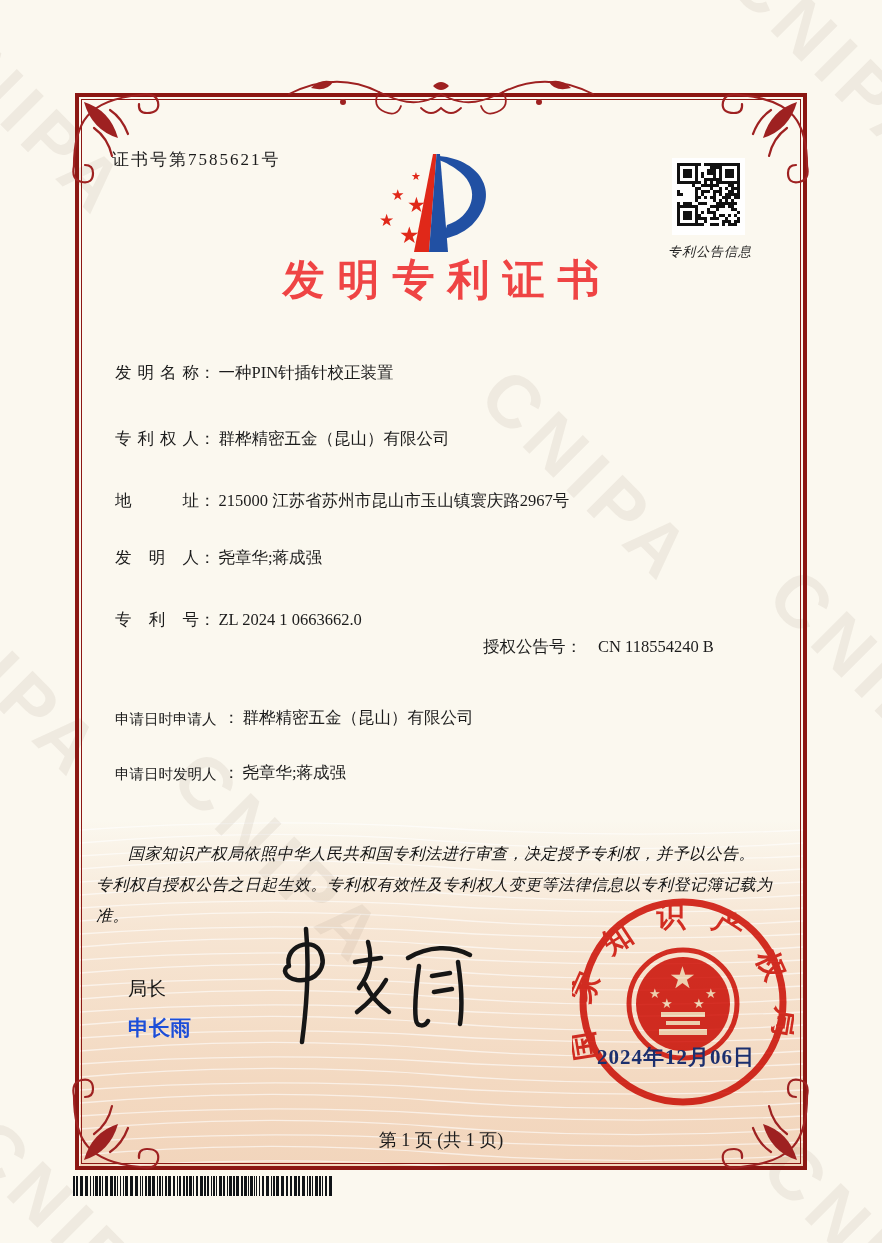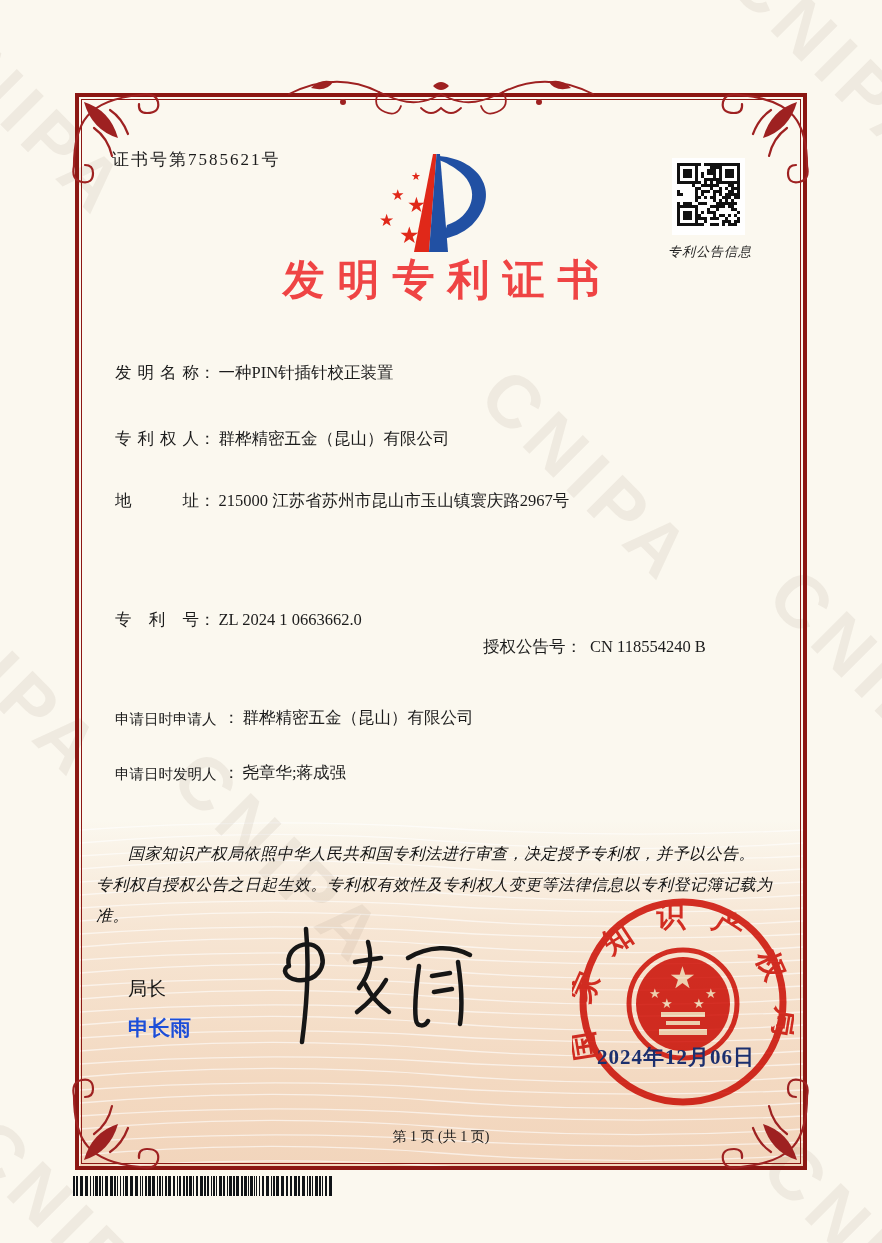--- a/index.html
+++ b/index.html
@@ -31,37 +31,37 @@
            font-size:13px;letter-spacing:1px;font-style:italic;}
   .title{position:absolute;left:0;top:252px;width:882px;text-align:center;
          font-size:42px;font-weight:600;letter-spacing:13px;text-indent:13px;color:#ef4444;}
   
   .row{position:absolute;left:115px;width:670px;font-size:16.5px;white-space:nowrap;}
   .lbl{display:inline-block;width:84px;text-align:justify;text-align-last:justify;vertical-align:bottom;}
   .lbl.long{width:108px;font-size:14.5px;text-align-last:auto;}
   .val{margin-left:3px;}
   .col2{position:absolute;left:368px;top:0;}
   .col2 .lbl2{display:inline-block;margin-top:27px;}
-  .col2 .val{margin-left:8px;}
+  .col2 .val{margin-left:16px;}
   
   .statement{position:absolute;left:96px;top:838px;width:694px;font-size:16px;line-height:31px;
              font-style:italic;letter-spacing:.5px;color:#111;}
   .statement .l1{text-indent:2em;}
   
   .sig-title{position:absolute;left:128px;top:976px;font-family:"Liberation Sans","DejaVu Sans",sans-serif;
              font-size:19px;font-weight:400;color:#141414;}
   .sig-name{position:absolute;left:128px;top:1014px;font-family:"Liberation Sans","DejaVu Sans",sans-serif;
             font-size:21px;font-weight:700;color:#1d4ed8;}
   .signature{position:absolute;left:262px;top:922px;}
   
   .seal{position:absolute;left:572px;top:896px;opacity:.95;mix-blend-mode:multiply;}
   .seal-date{position:absolute;left:597px;top:1043px;font-size:21px;font-weight:bold;
              color:#1B2F6E;letter-spacing:1px;}
   
-  .pageinfo{position:absolute;left:0;top:1128px;width:882px;text-align:center;font-size:14px;}
+  .pageinfo{position:absolute;left:0;top:1128px;width:882px;text-align:center;font-size:18px;}
   .barcode{position:absolute;left:73px;top:1176px;}
 </style>
 </head>
 <body>
 
 <div class="page">
 
   <div class="waveband">
     <svg id="waves" width="723" height="346" viewBox="0 0 723 346">
         <path d="M0 10 Q 180 -3 361 8 T 723 10" fill="none" stroke="rgba(255,255,255,0.6)" stroke-width="1.3"></path>
@@ -337,20 +337,23 @@
 
   <div class="row" style="top:362px">
     <span class="lbl">发明名称</span><span>：</span><span class="val">一种PIN针插针校正装置</span>
   </div>
   <div class="row" style="top:428px">
     <span class="lbl">专利权人</span><span>：</span><span class="val">群桦精密五金（昆山）有限公司</span>
   </div>
   <div class="row" style="top:490px">
     <span class="lbl">地址</span><span>：</span><span class="val">215000 江苏省苏州市昆山市玉山镇寰庆路2967号</span>
   </div>
+  <div class="row" style="top:547px">
+    <span class="lbl">发明人</span><span>：</span><span class="val">尧章华;蒋成强</span>
+  </div>
   <div class="row" style="top:609px">
     <span class="lbl">专利号</span><span>：</span><span class="val">ZL 2024 1 0663662.0</span>
     <span class="col2">
       <span class="lbl2">授权公告号</span><span>：</span><span class="val">CN 118554240 B</span>
     </span>
   </div>
   <div class="row" style="top:707px">
     <span class="lbl long">申请日时申请人</span><span>：</span><span class="val">群桦精密五金（昆山）有限公司</span>
   </div>
   <div class="row" style="top:762px">

